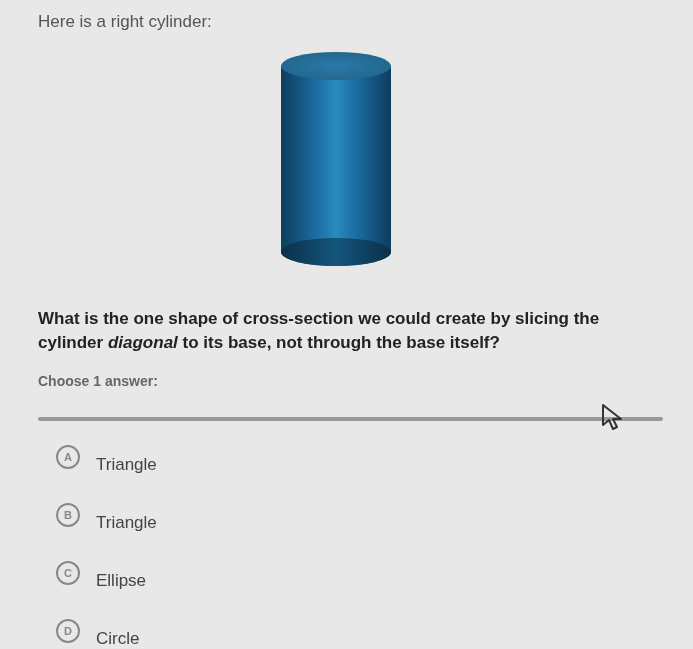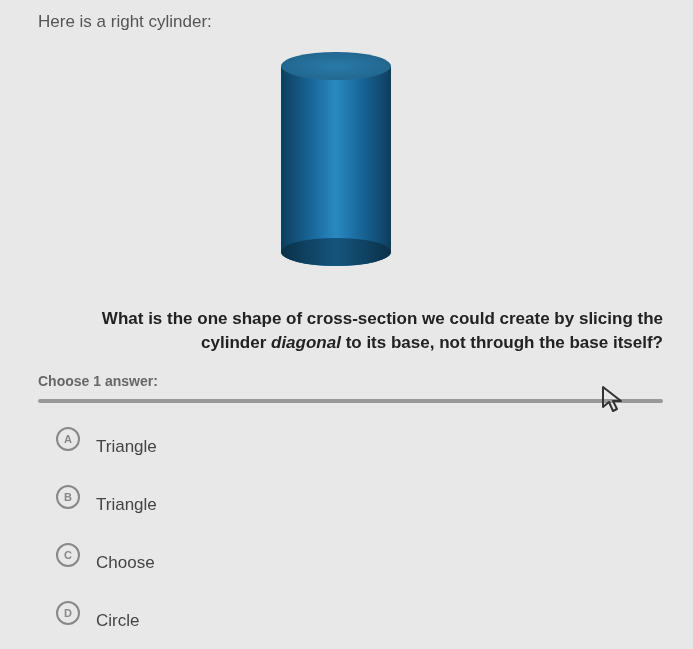--- a/index.html
+++ b/index.html
@@ -56,30 +56,29 @@
       border-radius: 50%;
       position: absolute;
       bottom: 11px;
     }
     .question {
       font-size: 17px;
       font-weight: bold;
       color: #222;
       line-height: 1.4;
       margin-bottom: 18px;
-      text-align: right;
     }
     .question .em {
       font-style: italic;
     }
     .choose-label {
       font-size: 14px;
       color: #666;
       font-weight: bold;
-      margin-bottom: 10px;
+      margin-bottom: 28px;
     }
     .divider {
       height: 4px;
       background: #999;
       border-radius: 2px;
       margin-bottom: 18px;
       position: relative;
     }
     .options {
       display: flex;
@@ -158,21 +157,21 @@
   <div class="option">
     <div class="radio">
       <span class="radio-letter">B</span>
     </div>
     <span class="option-label">Triangle</span>
   </div>
   <div class="option">
     <div class="radio">
       <span class="radio-letter">C</span>
     </div>
-    <span class="option-label">Choose</span>
+    <span class="option-label">Ellipse</span>
   </div>
   <div class="option">
     <div class="radio">
       <span class="radio-letter">D</span>
     </div>
     <span class="option-label">Circle</span>
   </div>
 </div>
 
 </body></html>

